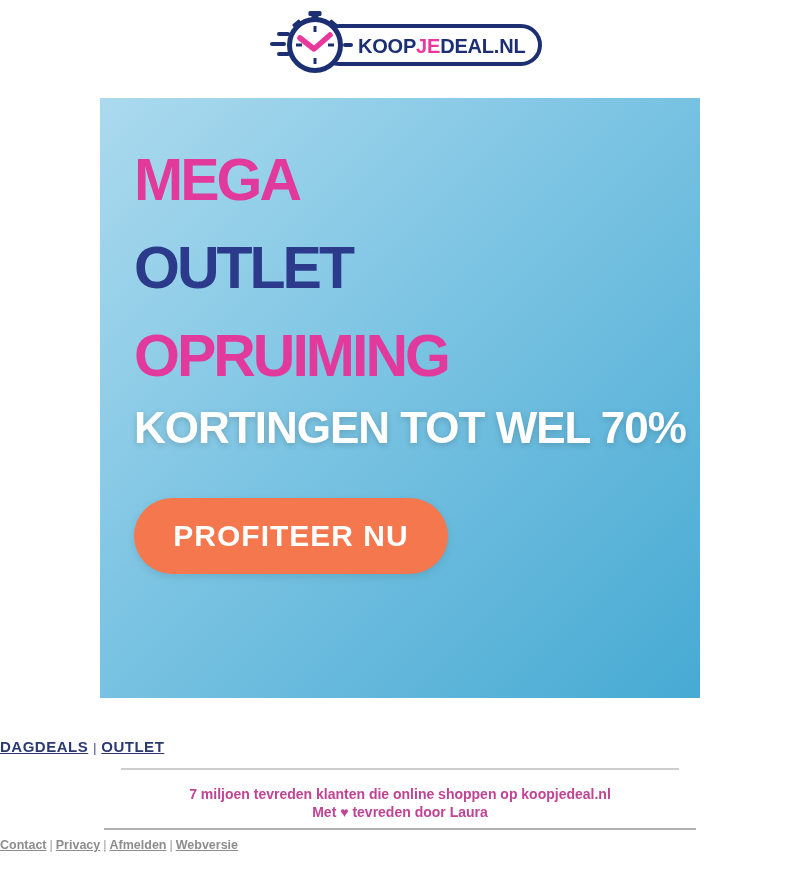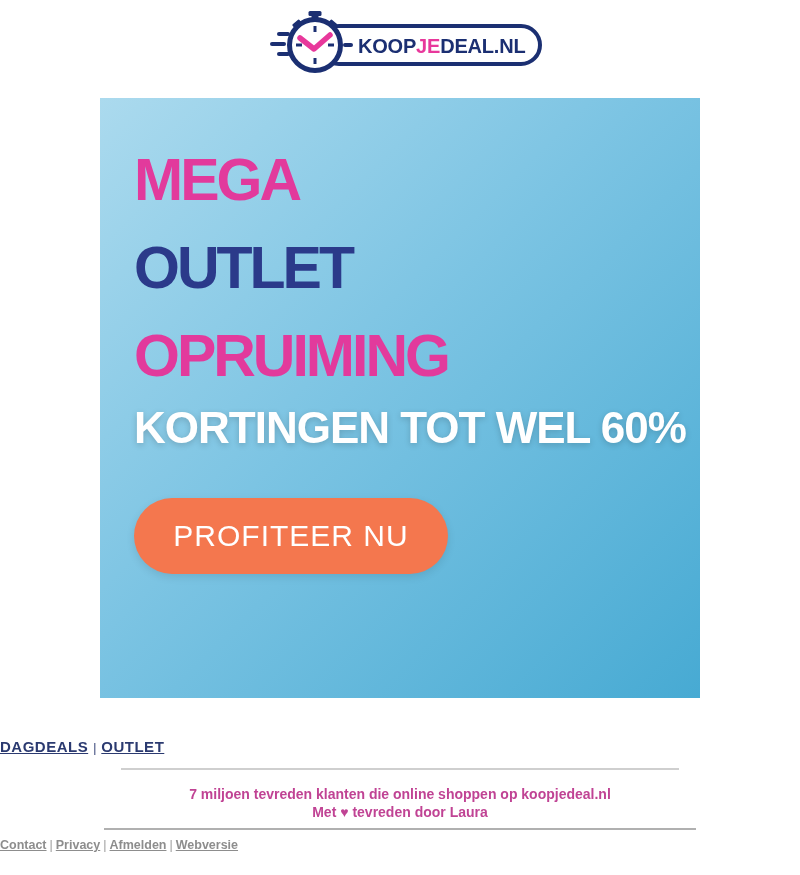--- a/index.html
+++ b/index.html
@@ -50,21 +50,21 @@
   }
   .cta {
     position: absolute;
     left: 34px; top: 400px;
     width: 314px; height: 76px;
     background: #f4774e;
     border: none;
     border-radius: 38px;
     color: #ffffff;
     font-family: "Liberation Sans", sans-serif;
-    font-weight: normal;
+    font-weight: bold;
     font-size: 30px;
     letter-spacing: 1px;
     cursor: pointer;
     box-shadow: 0 3px 8px rgba(0,0,0,0.10);
   }
   
   .nav-row {
     margin-top: 40px;
     text-align: left;
     font-size: 15px;
@@ -149,21 +149,21 @@
     </svg>
   </a>
 </div>
 
 <div class="banner">
   <div class="hero">
     <div class="pink">MEGA</div>
     <div class="navy">OUTLET</div>
     <div class="pink">OPRUIMING</div>
   </div>
-  <div class="subline">KORTINGEN TOT WEL 60%</div>
+  <div class="subline">KORTINGEN TOT WEL 70%</div>
   <button class="cta">PROFITEER NU</button>
 </div>
 
 <div class="nav-row">
   <a>DAGDEALS</a><span class="nav-sep">|</span><a>OUTLET</a>
 </div>
 
 <div class="divider-1"></div>
 
 <div class="tagline">

